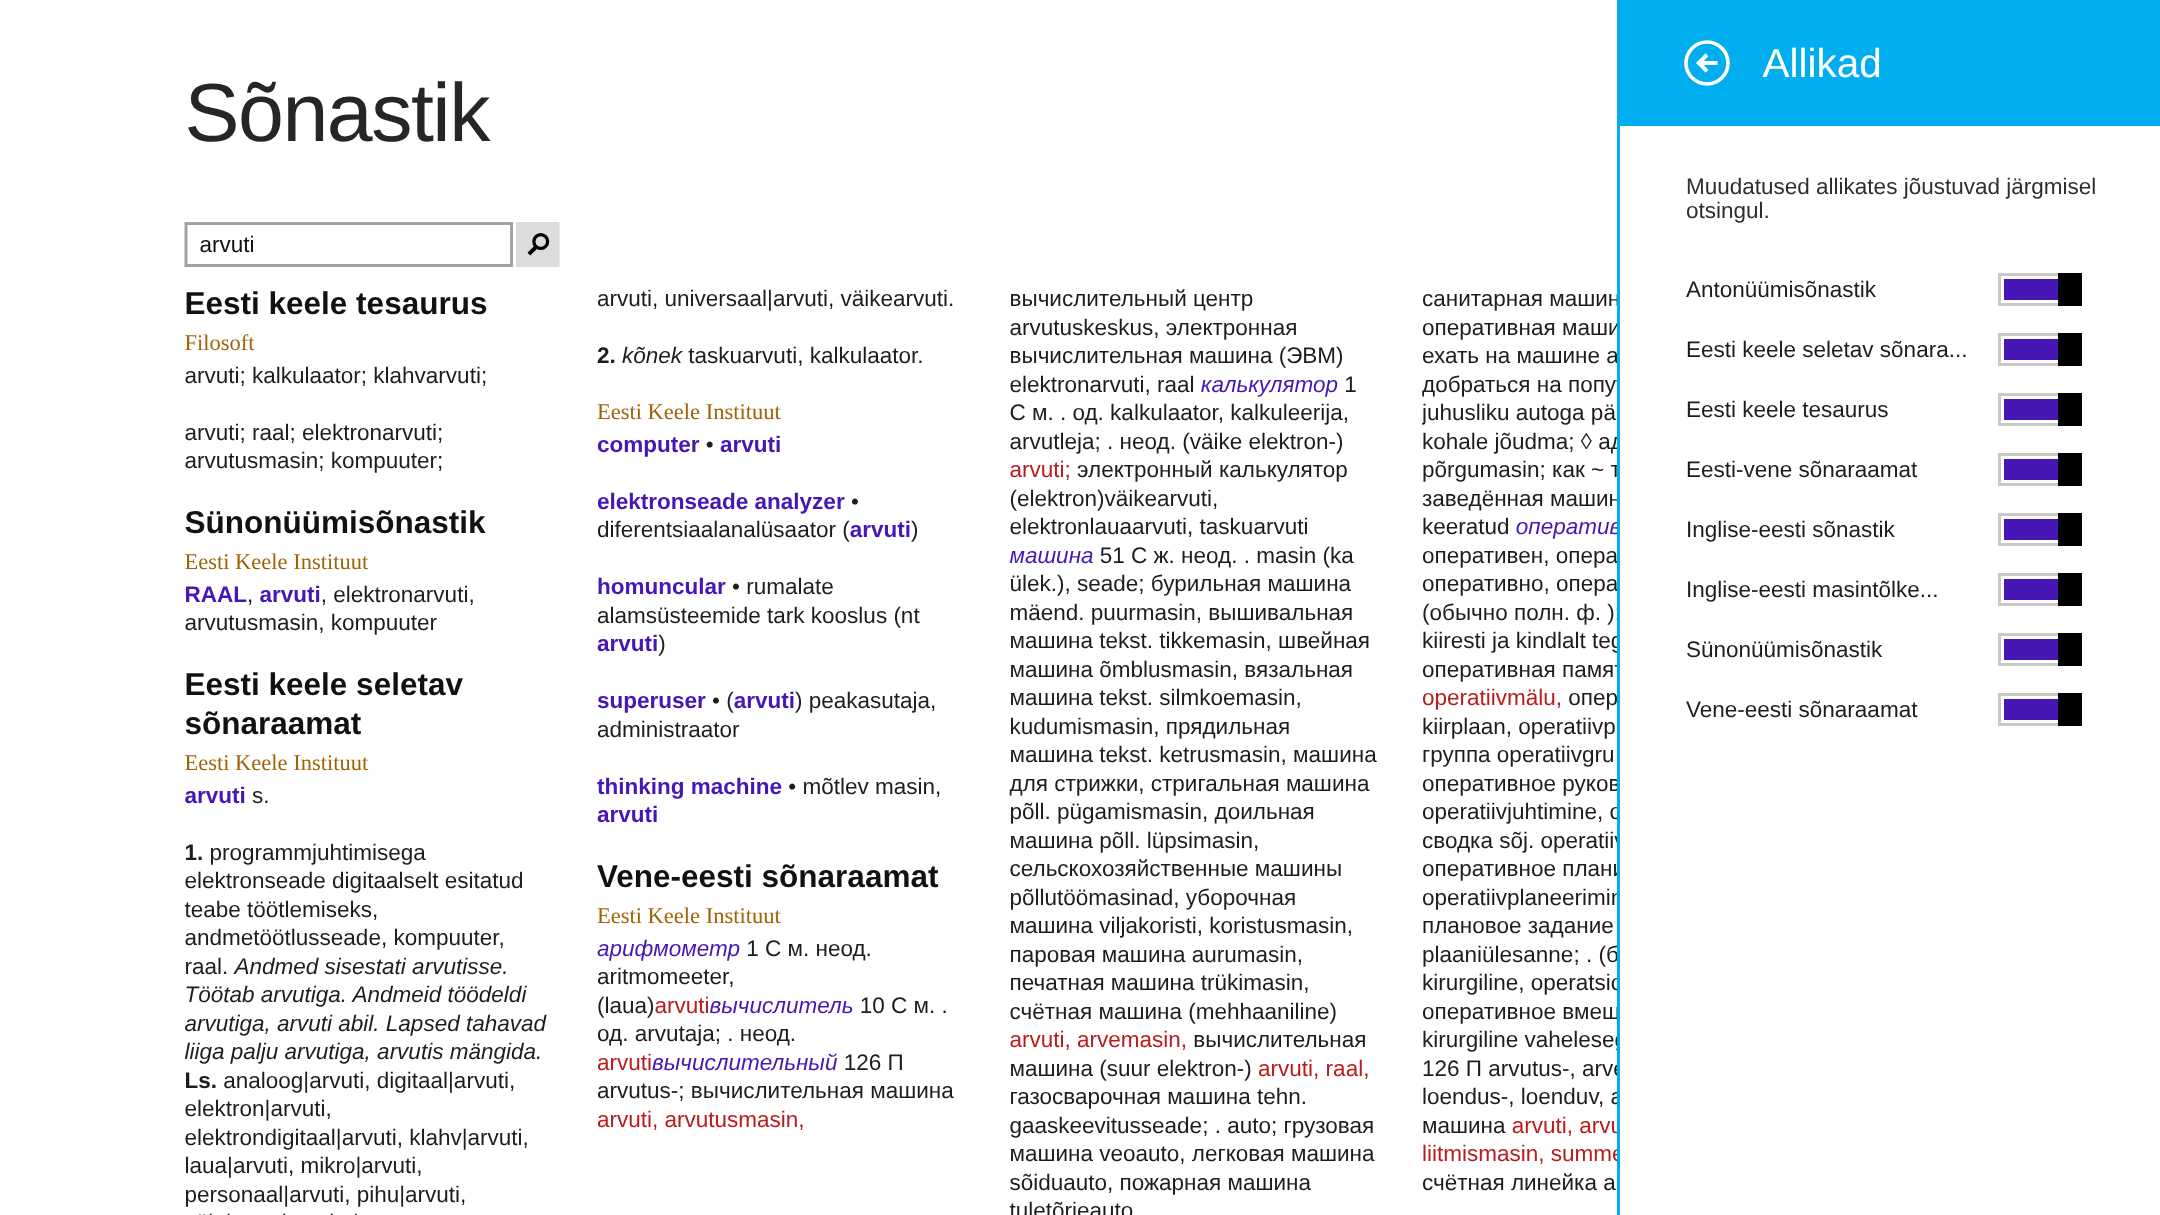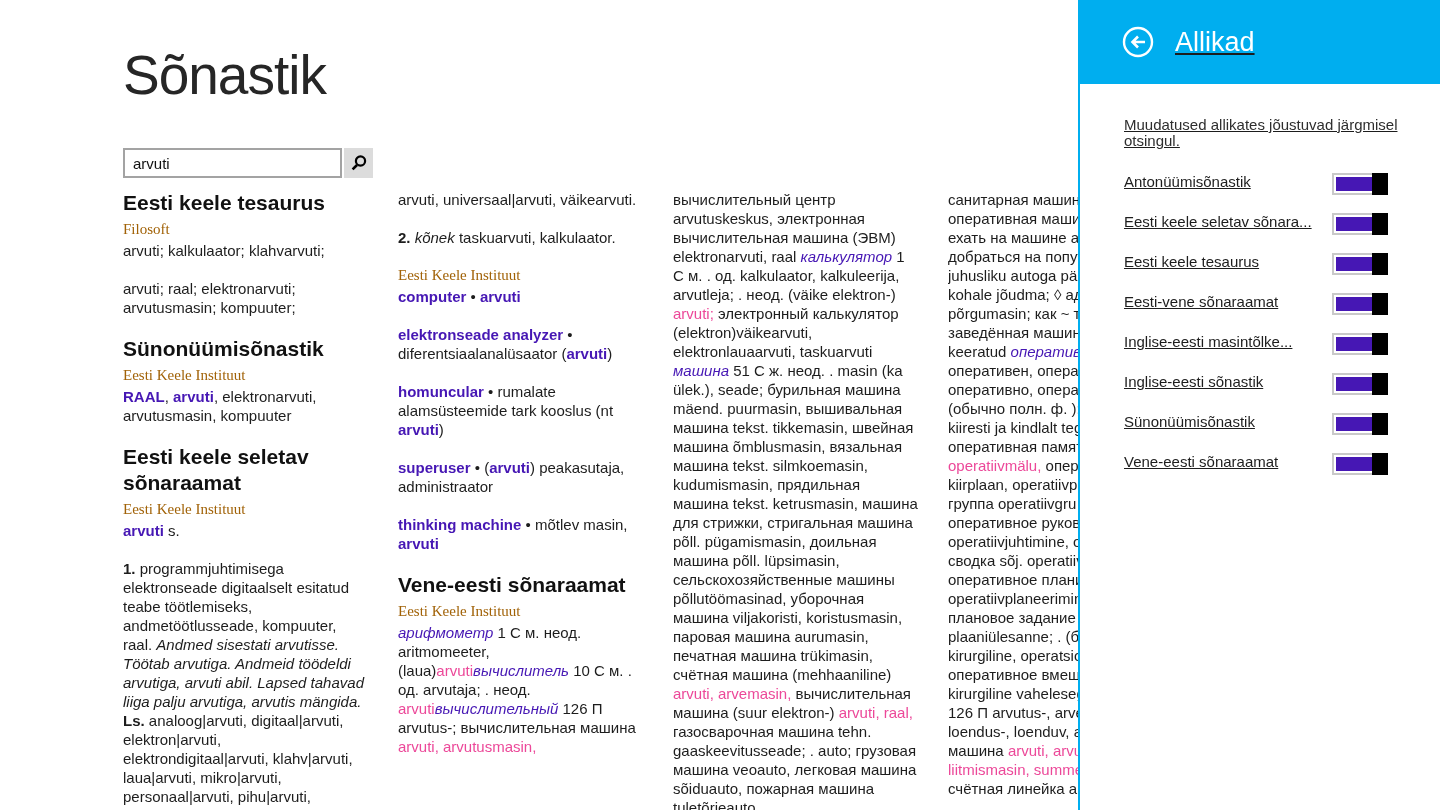--- a/index.html
+++ b/index.html
@@ -16,31 +16,31 @@
   .col{width:245px;flex:none;font-size:15px;line-height:19px;}
   .h{font-size:21px;line-height:26px;font-weight:bold;color:#111;margin:10px 0 4px;}
   .col .h:first-child{margin-top:0;}
   .src{color:#a16207;margin:0 0 2px;cursor:pointer;font-family:Liberation Serif, serif;}
   .p{margin:0 0 19px;}
   .lines .ln{white-space:nowrap;overflow:hidden;height:19px;}
   .sg-t{color:#1d1d1d;}
   .sg-b{font-weight:bold;color:#1d1d1d;}
   .sg-i{font-style:italic;color:#1d1d1d;}
   .sg-hw{font-weight:bold;color:#4617b4;cursor:pointer;}
-  .sg-pw{color:#ec4899;cursor:pointer;}
+  .sg-pw{color:#b91c1c;cursor:pointer;}
   .sg-bi{font-weight:normal;font-style:italic;color:#4617b4;}
   
   .panel{position:absolute;left:1078px;top:0;width:362px;height:810px;background:#fff;z-index:10;
-    border-left:2px solid #00aeef;box-sizing:border-box;text-decoration:underline;}
+    border-left:2px solid #00aeef;box-sizing:border-box;}
   .panel-header{height:84px;background:#00aeef;display:flex;align-items:center;padding-left:42px;}
   .back-btn{width:32px;height:32px;background:none;border:0;padding:0;cursor:pointer;flex:none;}
   .panel-title{color:#fff;font-size:27px;font-weight:300;margin-left:21px;}
   .panel-note{margin:33px 30px 0 44px;font-size:15px;line-height:16px;color:#2e2e2e;}
   .source-list{margin-top:24px;}
-  .source-row{height:40px;display:flex;padding:0 52px 0 44px;}
+  .source-row{height:40px;display:flex;align-items:center;padding:0 52px 0 44px;}
   .source-label{flex:1;font-size:15px;color:#1d1d1d;}
   .toggle{position:relative;width:56px;height:22px;box-sizing:border-box;border:2px solid #c9c9c9;
     background:#fff;flex:none;cursor:pointer;}
   .toggle .fill{position:absolute;left:2px;top:2px;bottom:2px;right:14px;background:#4617b4;}
   .toggle .knob{position:absolute;right:-2px;top:-2px;bottom:-2px;width:16px;background:#000;}
 </style>
 </head>
 <body>
 
 <div class="main">
@@ -161,28 +161,28 @@
         </div>
       </div>
       <div class="source-row">
         <span class="source-label">Eesti-vene sõnaraamat</span>
         <div class="toggle">
           <div class="fill" style="background: rgb(70, 23, 180);"></div>
           <div class="knob"></div>
         </div>
       </div>
       <div class="source-row">
+        <span class="source-label">Inglise-eesti sõnastik</span>
+        <div class="toggle">
+          <div class="fill" style="background: rgb(70, 23, 180);"></div>
+          <div class="knob"></div>
+        </div>
+      </div>
+      <div class="source-row">
         <span class="source-label">Inglise-eesti masintõlke...</span>
-        <div class="toggle">
-          <div class="fill" style="background: rgb(70, 23, 180);"></div>
-          <div class="knob"></div>
-        </div>
-      </div>
-      <div class="source-row">
-        <span class="source-label">Inglise-eesti sõnastik</span>
         <div class="toggle">
           <div class="fill" style="background: rgb(70, 23, 180);"></div>
           <div class="knob"></div>
         </div>
       </div>
       <div class="source-row">
         <span class="source-label">Sünonüümisõnastik</span>
         <div class="toggle">
           <div class="fill" style="background: rgb(70, 23, 180);"></div>
           <div class="knob"></div>

